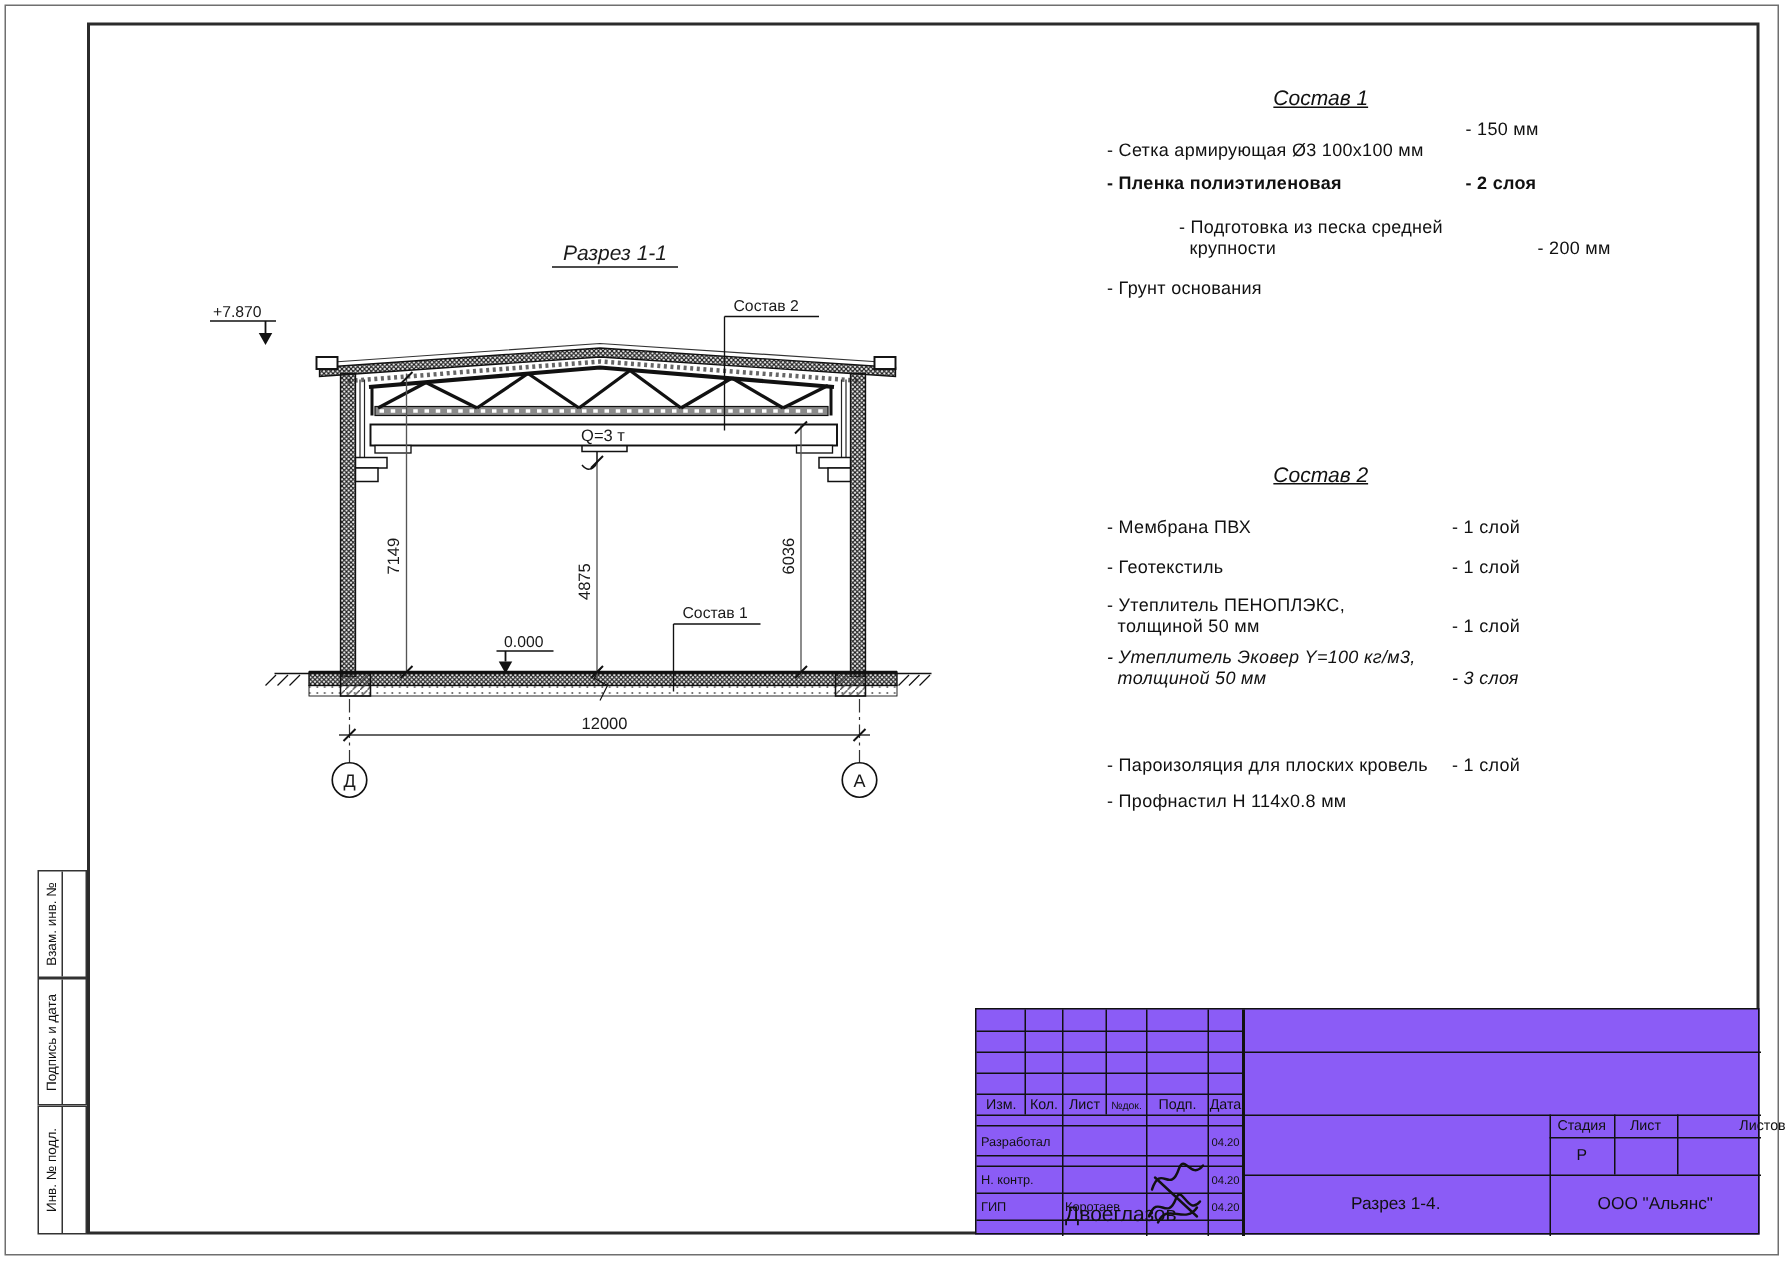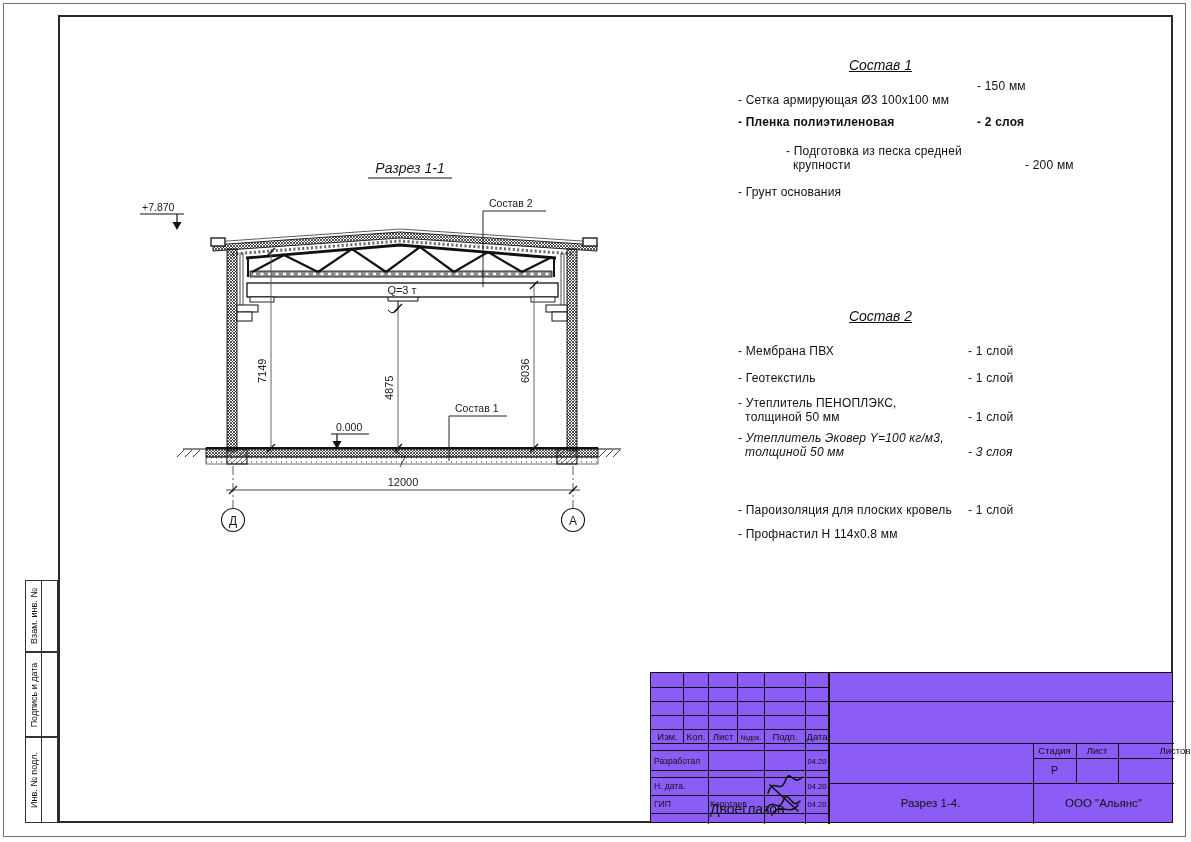--- a/index.html
+++ b/index.html
@@ -283,21 +283,21 @@
 
     <div class="t c" style="left:1px;top:59px;width:31px;font-size:9.5px;">Изм.</div>
     <div class="t c" style="left:33px;top:59px;width:24px;font-size:9.5px;">Кол.</div>
     <div class="t c" style="left:58px;top:59px;width:28px;font-size:9.5px;">Лист</div>
     <div class="t c" style="left:87px;top:61px;width:26px;font-size:7px;">№док.</div>
     <div class="t c" style="left:114px;top:59px;width:40px;font-size:9.5px;">Подп.</div>
     <div class="t c" style="left:155px;top:59px;width:22px;font-size:9.5px;">Дата</div>
 
     <div class="t" style="left:3px;top:84px;font-size:8.5px;">Разработал</div>
     <div class="t c" style="left:155px;top:85px;width:22px;font-size:7.5px;">04.20</div>
-    <div class="t" style="left:3px;top:109px;font-size:8.5px;">Н. дата.</div>
+    <div class="t" style="left:3px;top:109px;font-size:8.5px;">Н. контр.</div>
     <div class="t" style="left:59px;top:109px;font-size:14px;margin-top:20px;">Двоеглазов</div>
     <div class="t c" style="left:155px;top:110px;width:22px;font-size:7.5px;">04.20</div>
     <div class="t" style="left:3px;top:127px;font-size:8.5px;">ГИП</div>
     <div class="t" style="left:59px;top:127px;font-size:8.5px;">Коротаев</div>
     <div class="t c" style="left:155px;top:128px;width:22px;font-size:7.5px;">04.20</div>
 
     <svg style="position:absolute;left:113px;top:98px;" width="41" height="50">
       <path d="M4,22 C10,4 16,26 22,8 C26,-2 30,16 38,6 M2,40 C8,24 14,44 20,28 C24,18 28,40 36,30 M6,14 L34,40 M8,44 C14,30 26,46 34,34" fill="none" stroke="#111" stroke-width="1.6" stroke-linecap="round"></path>
     </svg>
 

